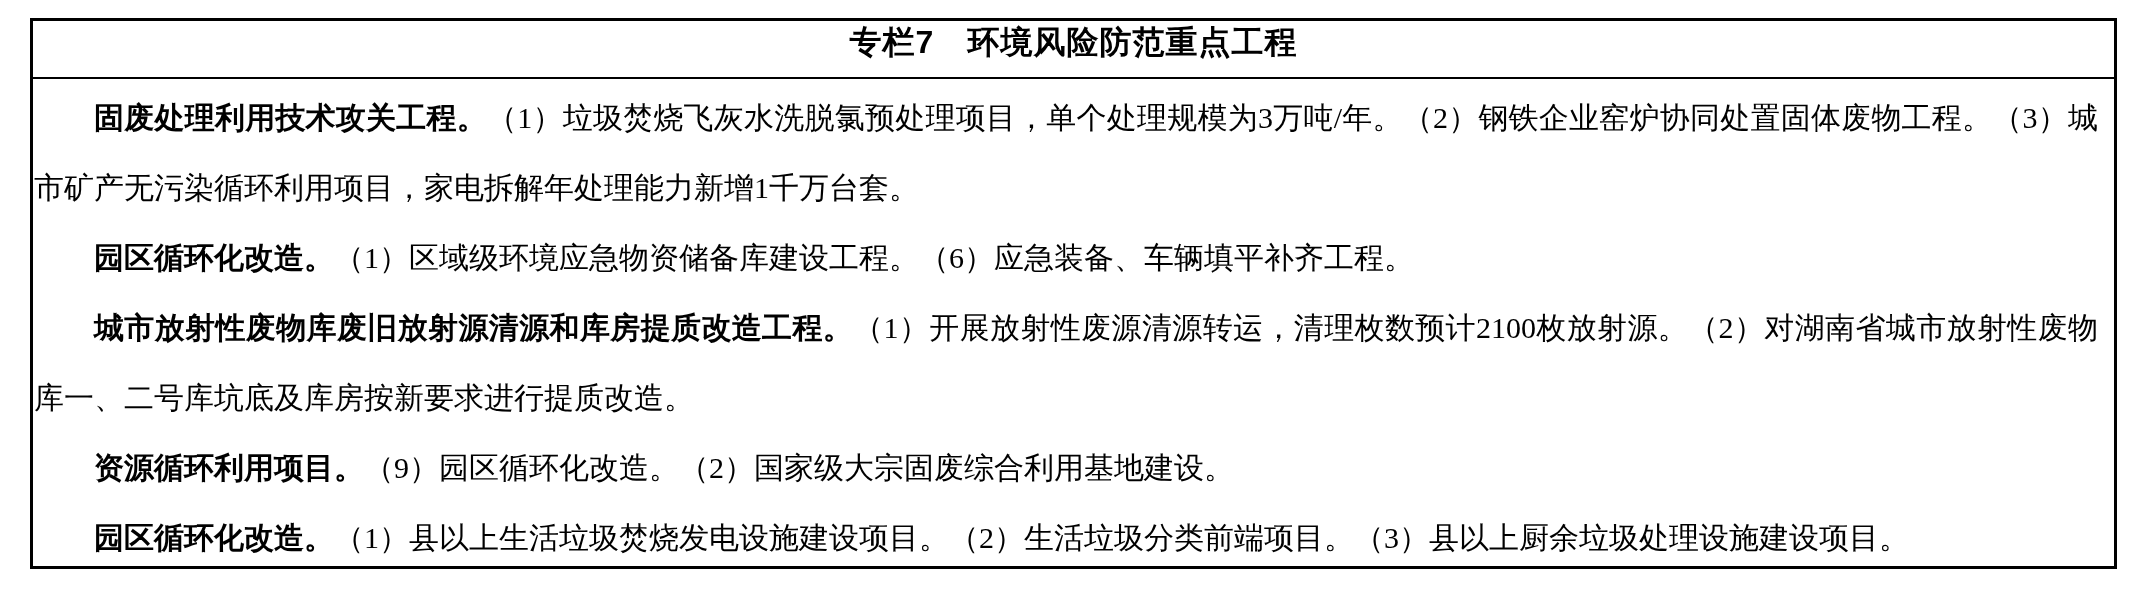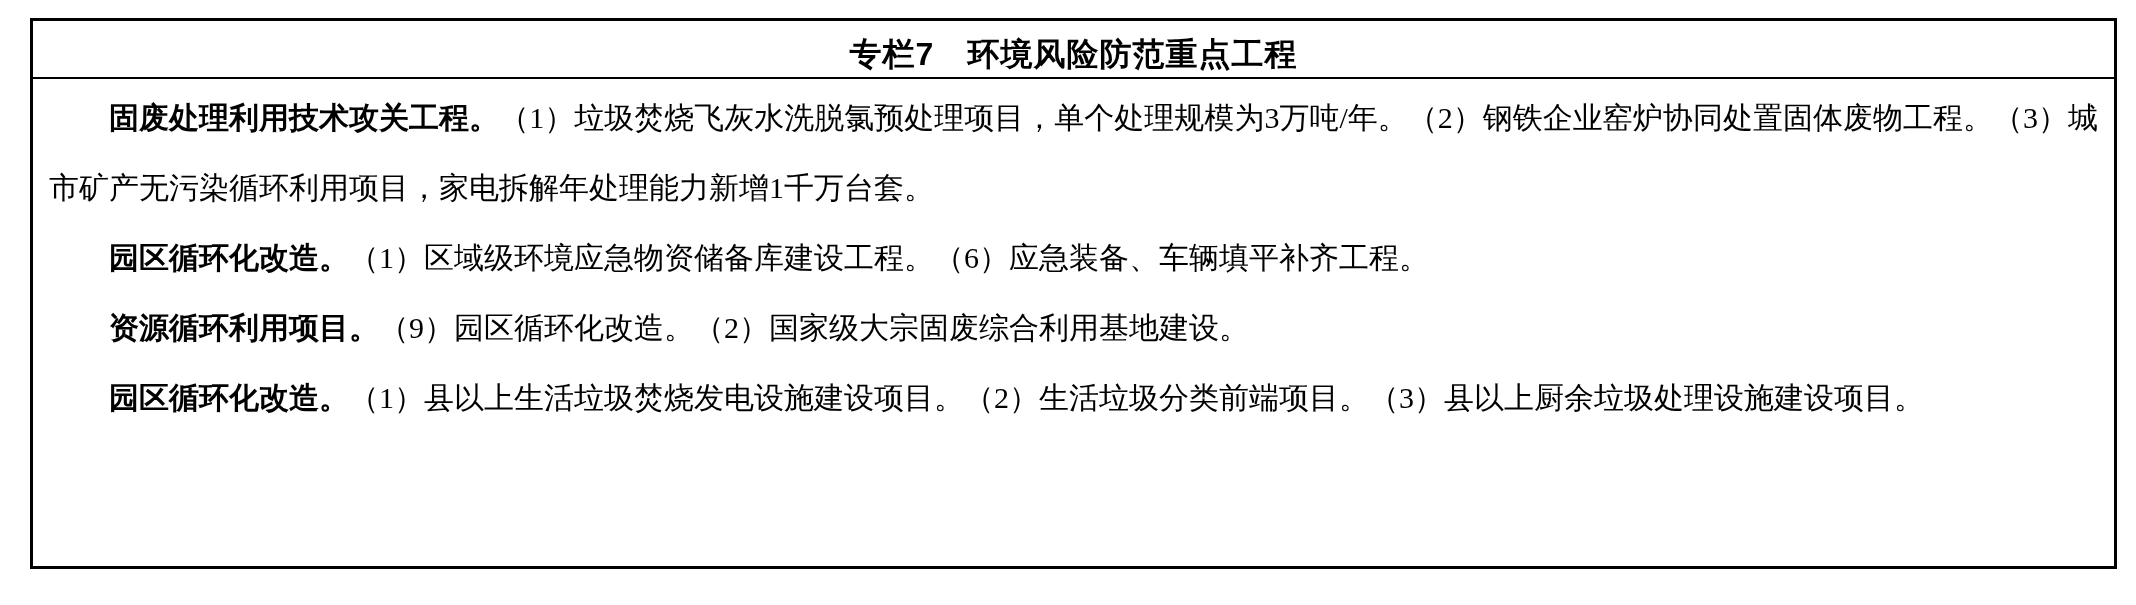--- a/index.html
+++ b/index.html
@@ -23,32 +23,32 @@
       top: 18px;
       width: 2087px;
       height: 551px;
       border: 3px solid #000000;
       background: #ffffff;
     }
     .panel-title-row {
       height: 58px;
       border-bottom: 2px solid #000000;
       display: flex;
-      align-items: flex-end;
+      align-items: flex-start;
       justify-content: center;
     }
     .panel-title {
       font-family: "Liberation Sans", "DejaVu Sans", sans-serif;
       font-weight: bold;
       font-size: 32px;
       letter-spacing: 1px;
       white-space: pre;
     }
     .panel-body {
-      padding: 4px 16px 0 16px;
+      padding: 4px 16px 0 1px;
       font-size: 30px;
       line-height: 70px;
       text-align: justify;
       text-justify: inter-ideograph;
     }
     .para {
       text-indent: 2em;
     }
     .para-lead {
       font-family: "Liberation Sans", "DejaVu Sans", sans-serif;
@@ -63,17 +63,18 @@
 <body>
 
 <div class="page">
   <div class="panel">
     <div class="panel-title-row">
       <span class="panel-title">专栏7　环境风险防范重点工程</span>
     </div>
     <div class="panel-body">
       <p class="para"><span class="para-lead">固废处理利用技术攻关工程。</span><span class="para-body">（1）垃圾焚烧飞灰水洗脱氯预处理项目，单个处理规模为3万吨/年。（2）钢铁企业窑炉协同处置固体废物工程。（3）城市矿产无污染循环利用项目，家电拆解年处理能力新增1千万台套。</span></p>
       <p class="para"><span class="para-lead">园区循环化改造。</span><span class="para-body">（1）区域级环境应急物资储备库建设工程。（6）应急装备、车辆填平补齐工程。</span></p>
+      <p class="para"><span class="para-lead">城市放射性废物库废旧放射源清源和库房提质改造工程。</span><span class="para-body">（1）开展放射性废源清源转运，清理枚数预计2100枚放射源。（2）对湖南省城市放射性废物库一、二号库坑底及库房按新要求进行提质改造。</span></p>
       <p class="para"><span class="para-lead">资源循环利用项目。</span><span class="para-body">（9）园区循环化改造。（2）国家级大宗固废综合利用基地建设。</span></p>
       <p class="para"><span class="para-lead">园区循环化改造。</span><span class="para-body">（1）县以上生活垃圾焚烧发电设施建设项目。（2）生活垃圾分类前端项目。（3）县以上厨余垃圾处理设施建设项目。</span></p>
     </div>
   </div>
 </div>
 
 </body></html>

